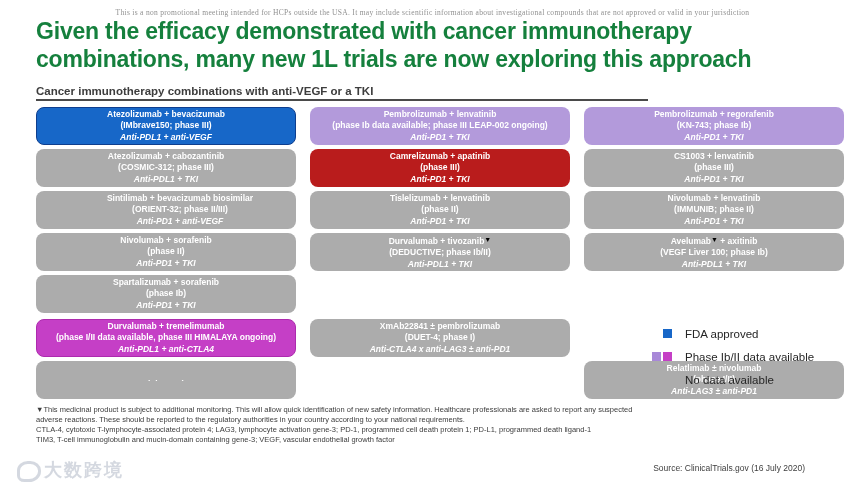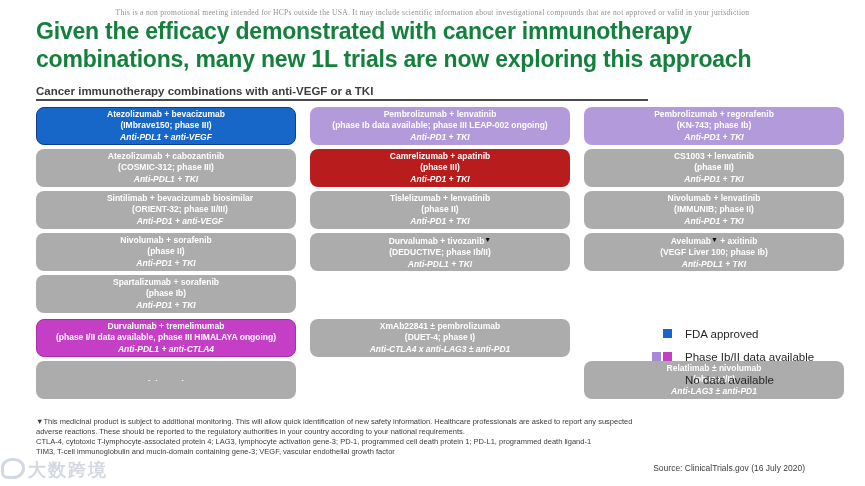--- a/index.html
+++ b/index.html
@@ -38,27 +38,27 @@
   .mark{color:#000000;font-size:7px;vertical-align:2px;}
   .spacer-box{height:38px;}
   .legend{
     position:absolute;left:652px;top:322px;font-size:11.5px;color:#262626;
   }
   .legend-row{display:flex;align-items:center;height:23px;}
   .legend-icons{width:33px;display:flex;gap:2px;align-items:center;}
   .swatch{width:9px;height:9px;display:inline-block;}
   .swatch.blank{background:transparent !important;}
   .footnotes{
-    margin-top:18px;width:604px;font-size:7.5px;line-height:10px;color:#3c3c3c;
+    margin-top:6px;width:604px;font-size:7.5px;line-height:10px;color:#3c3c3c;
   }
   .source{
     position:absolute;right:60px;bottom:13px;font-size:8.5px;color:#404040;
   }
   .watermark{
-    position:absolute;left:1px;bottom:4px;display:flex;align-items:flex-start;gap:3px;
+    position:absolute;left:17px;bottom:4px;display:flex;align-items:flex-end;gap:3px;
     opacity:0.4;color:#96a0b2;filter:blur(0.6px);pointer-events:none;
   }
   .wm-logo{width:18px;height:15px;border:3px solid #96a0b2;border-radius:45% 45% 50% 30%;}
   .wm-text{font-size:18px;font-weight:bold;letter-spacing:2px;}
 </style>
 </head>
 <body>
 
 <div class="disclaimer">This is a non promotional meeting intended for HCPs outside the USA. It may include scientific information about investigational compounds that are not approved or valid in your jurisdiction</div>
 

